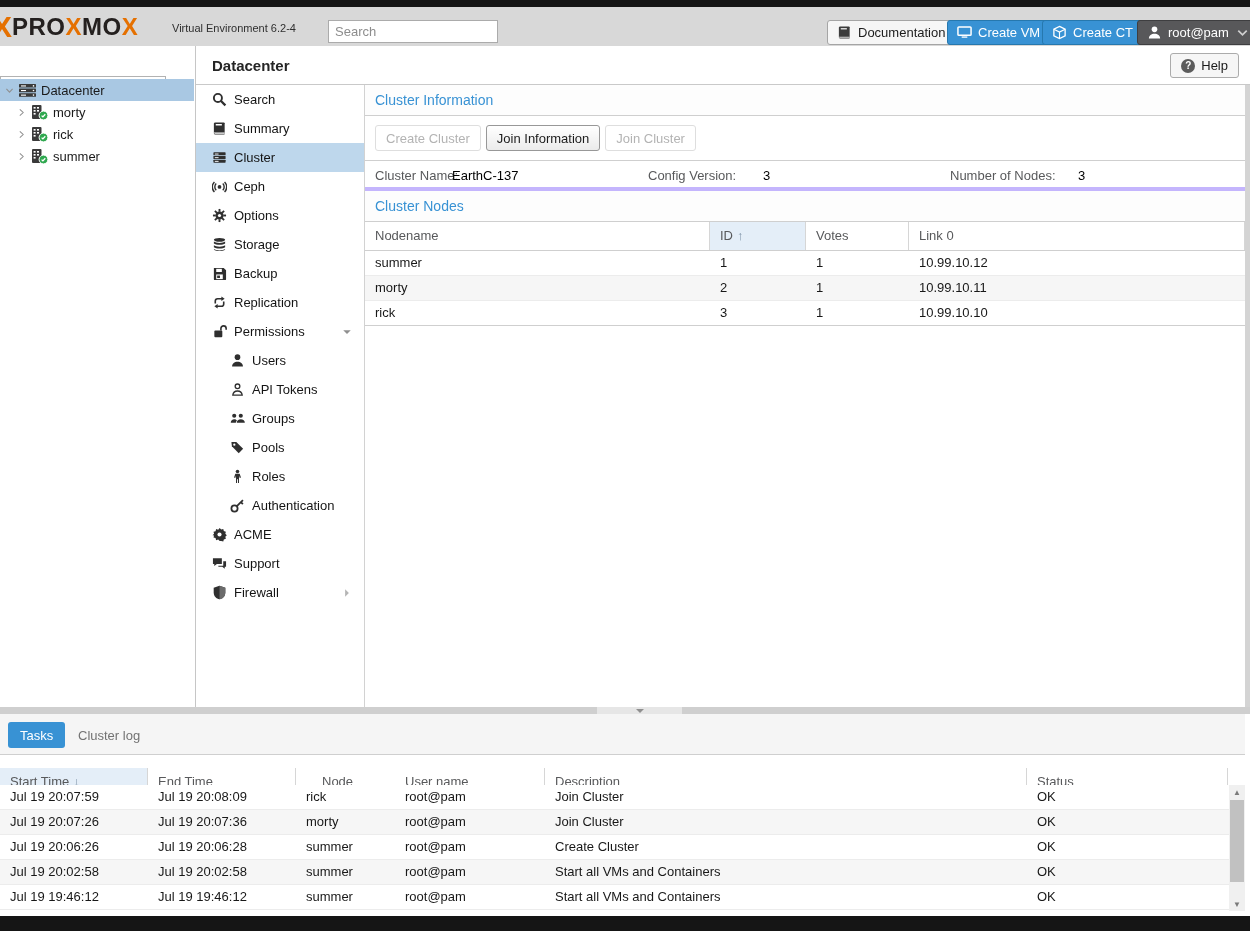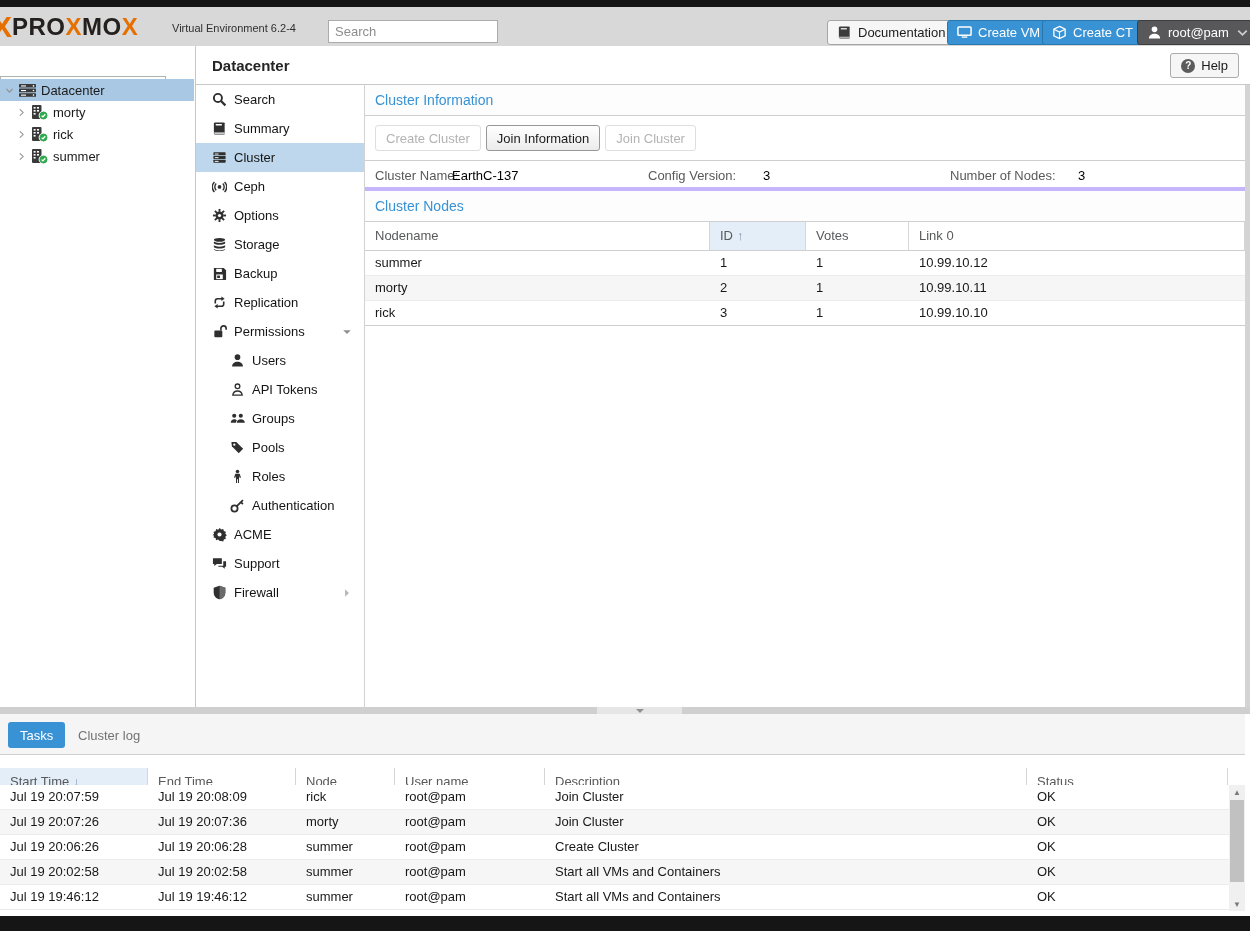--- a/index.html
+++ b/index.html
@@ -544,21 +544,21 @@
 </div>
 
 <div class="abs" id="bottom-panel">
   <div id="task-tabs">
     <div class="task-tab selected" id="tab-tasks">Tasks</div>
     <div class="task-tab plain" id="tab-cluster-log">Cluster log</div>
   </div>
   <div id="tasks-header">
       <div class="grid-hcell sorted" style="left: 0px; width: 148px;"><span>Start Time</span><span class="arrow">↓</span></div>
       <div class="grid-hcell" style="left: 148px; width: 148px;"><span>End Time</span></div>
-      <div class="grid-hcell" style="left: 296px; width: 99px;"><span>Node</span></div>
+      <div class="grid-hcell" style="left: 312px; width: 99px;"><span>Node</span></div>
       <div class="grid-hcell" style="left: 395px; width: 150px;"><span>User name</span></div>
       <div class="grid-hcell" style="left: 545px; width: 482px;"><span>Description</span></div>
       <div class="grid-hcell" style="left: 1027px; width: 201px;"><span>Status</span></div>
     </div>
   <div id="tasks-body">
       <div class="grid-row">
         <div class="grid-cell" style="left: 0px; width: 148px;">Jul 19 20:07:59</div>
         <div class="grid-cell" style="left: 148px; width: 148px;">Jul 19 20:08:09</div>
         <div class="grid-cell" style="left: 296px; width: 99px;">rick</div>
         <div class="grid-cell" style="left: 395px; width: 150px;">root@pam</div>

